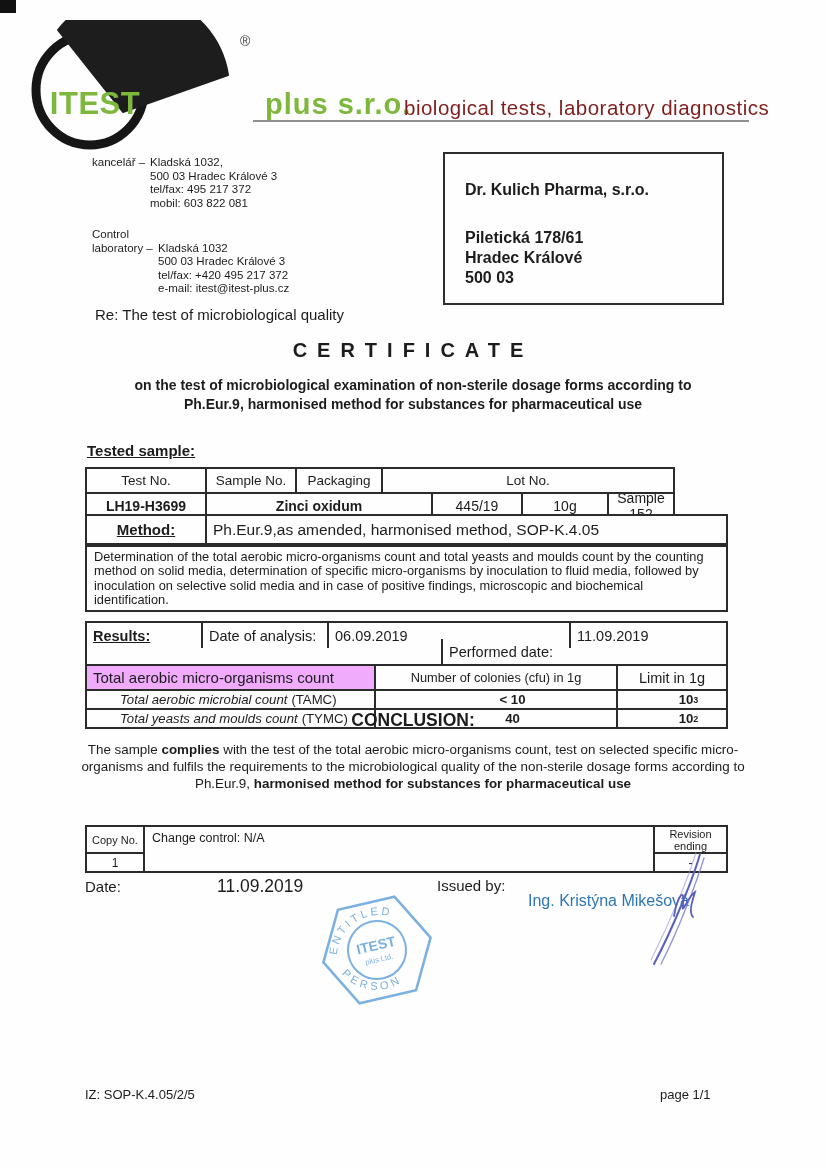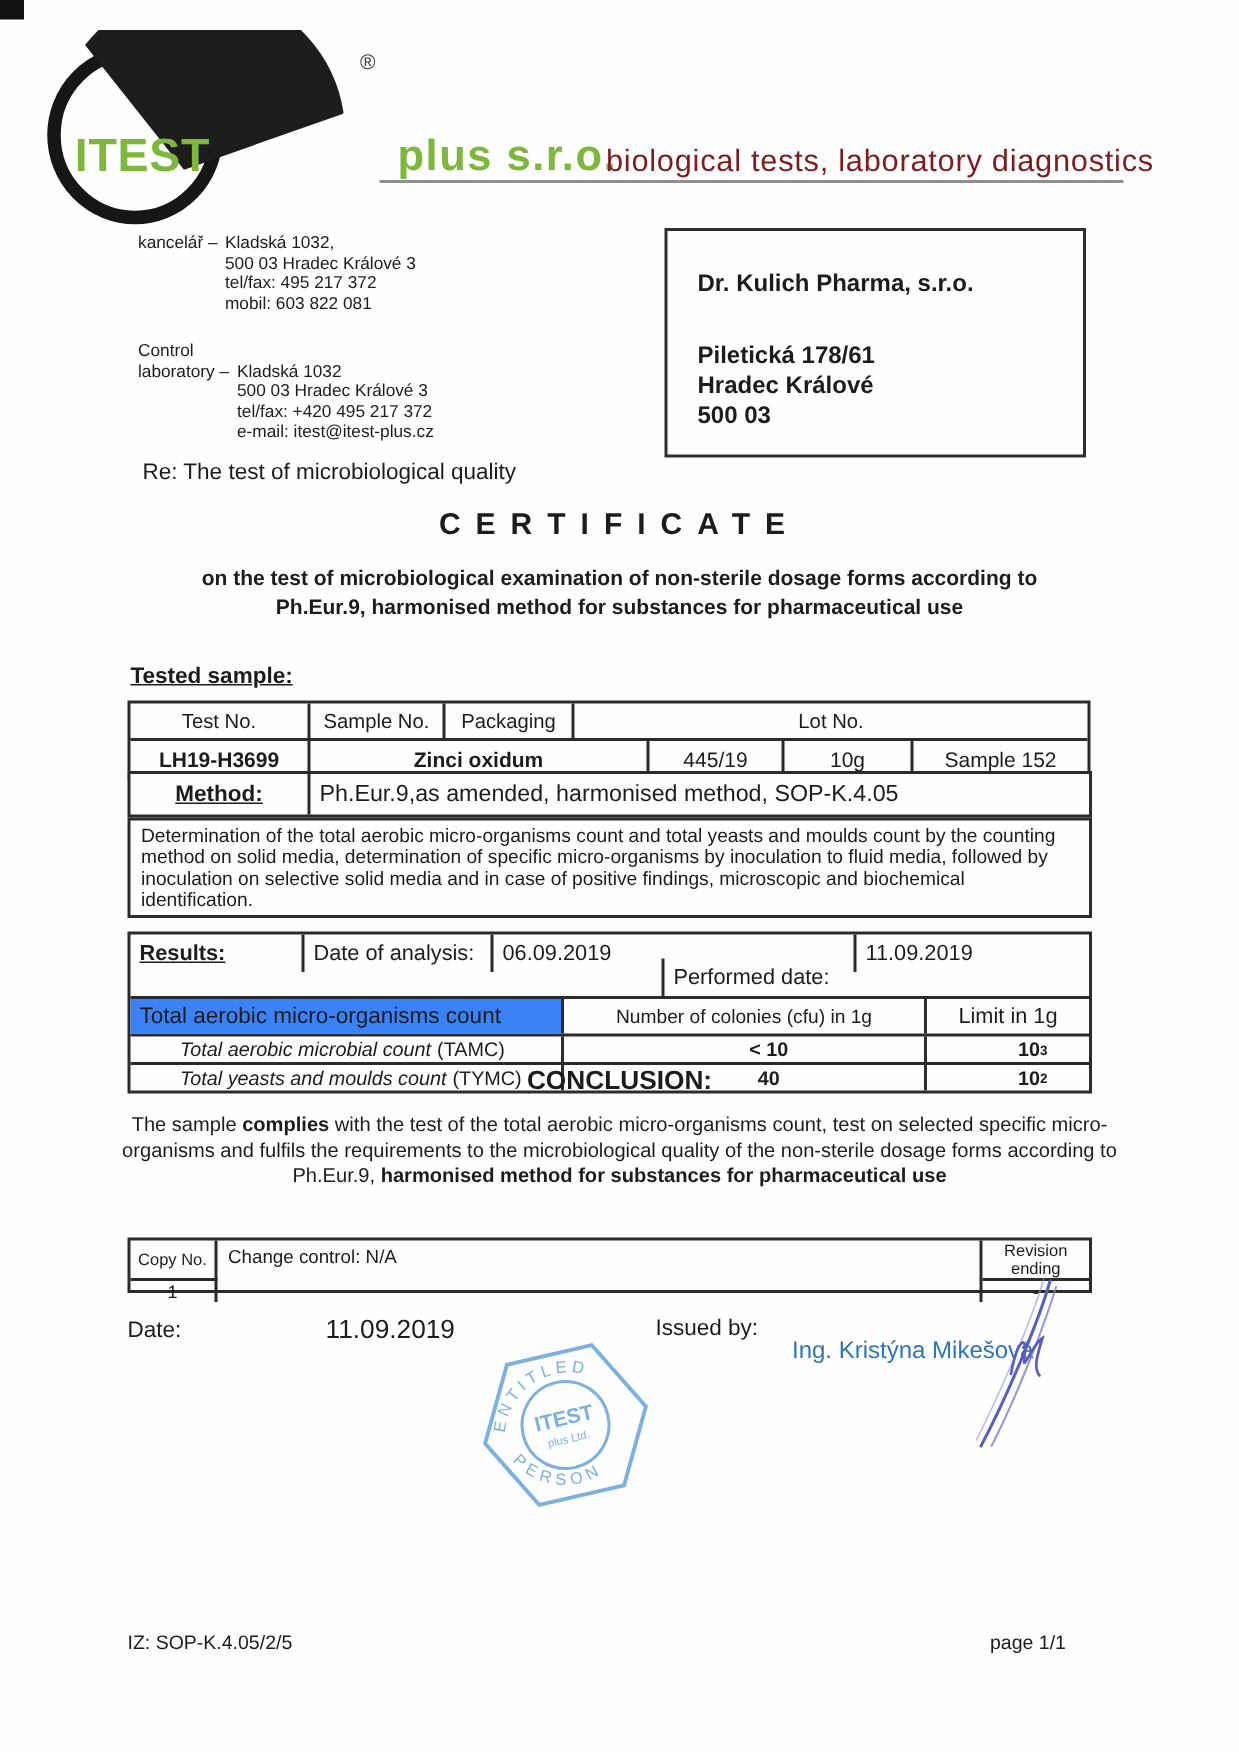--- a/index.html
+++ b/index.html
@@ -60,32 +60,32 @@
   .method-row .tc { height:27px; }
   .method-label { font-size:15px; font-weight:bold; text-decoration:underline; }
   .method-value { font-size:15.5px; }
 
   .desc-box { left:85px; top:545px; width:643px; border:2px solid #2b2b2b;
               padding:3px 7px; font-size:12.8px; line-height:14.3px; }
 
   .res-a .tc { height:25px; font-size:14.5px; }
   .res-b .tc { height:23px; }
   .res-c .tc { height:17px; font-size:13.2px;padding-left:33px; }
-  .shade { background:#3b82f6; }
+  .shade { background:#f0abfc; }
   .res-name i { font-style:italic; }
   .res-name .abbr { margin-left:4px; }
   sup { font-size:9px; }
 
   .concl-h { left:0; top:710px; width:826px; text-align:center;
              font-size:17.5px; font-weight:bold; }
   .concl-p { left:63px; top:741px; width:700px; text-align:center;
              font-size:13.4px; line-height:17px; }
 
   
-  .ctl { left:85px; top:825px; width:643px; height:37px;
+  .ctl { left:85px; top:825px; width:643px; height:48px;
          border:2px solid #2b2b2b; display:grid;
          grid-template-columns:58px 1fr 71px; grid-template-rows:27px 1fr; }
   .ctl > div { display:flex; align-items:center; justify-content:center; text-align:center; }
   .cc-copy   { grid-area:1/1/2/2; border-right:2px solid #2b2b2b; border-bottom:2px solid #2b2b2b; font-size:11px; line-height:12px; }
   .cc-one    { grid-area:2/1/3/2; border-right:2px solid #2b2b2b; font-size:12px; }
   .cc-change { grid-area:1/2/3/3; border-right:2px solid #2b2b2b;
                align-items:flex-start !important; justify-content:flex-start !important;
                text-align:left; padding:4px 7px; font-size:12.5px; }
   .cc-rev    { grid-area:1/3/2/4; border-bottom:2px solid #2b2b2b; font-size:11px; line-height:12px; }
   .cc-dash   { grid-area:2/3/3/4; font-size:12px; }
@@ -146,21 +146,21 @@
   <div class="abs re-line">Re: The test of microbiological quality</div>
 
   <div class="abs title">CERTIFICATE</div>
   <div class="abs subtitle">
     <div>on the test of microbiological examination of non-sterile dosage forms according to</div>
     <div>Ph.Eur.9, harmonised method for substances for pharmaceutical use</div>
   </div>
 
   <div class="abs section-h tested-h">Tested sample:</div>
 
-  <div class="btable" style="left:85px; top:467px; width:642px;">
+  <div class="btable" style="left:85px; top:467px; width:590px;">
     <div class="trow ts-head">
       <div class="tc" style="width:118px;">Test No.</div>
       <div class="tc" style="width:90px;">Sample No.</div>
       <div class="tc" style="width:86px;">Packaging</div>
       <div class="tc" style="flex:1;">Lot No.</div>
     </div>
     <div class="trow ts-data">
       <div class="tc bold" style="width:118px;">LH19-H3699</div>
       <div class="tc bold" style="width:226px;">Zinci oxidum</div>
       <div class="tc" style="width:90px;">445/19</div>

